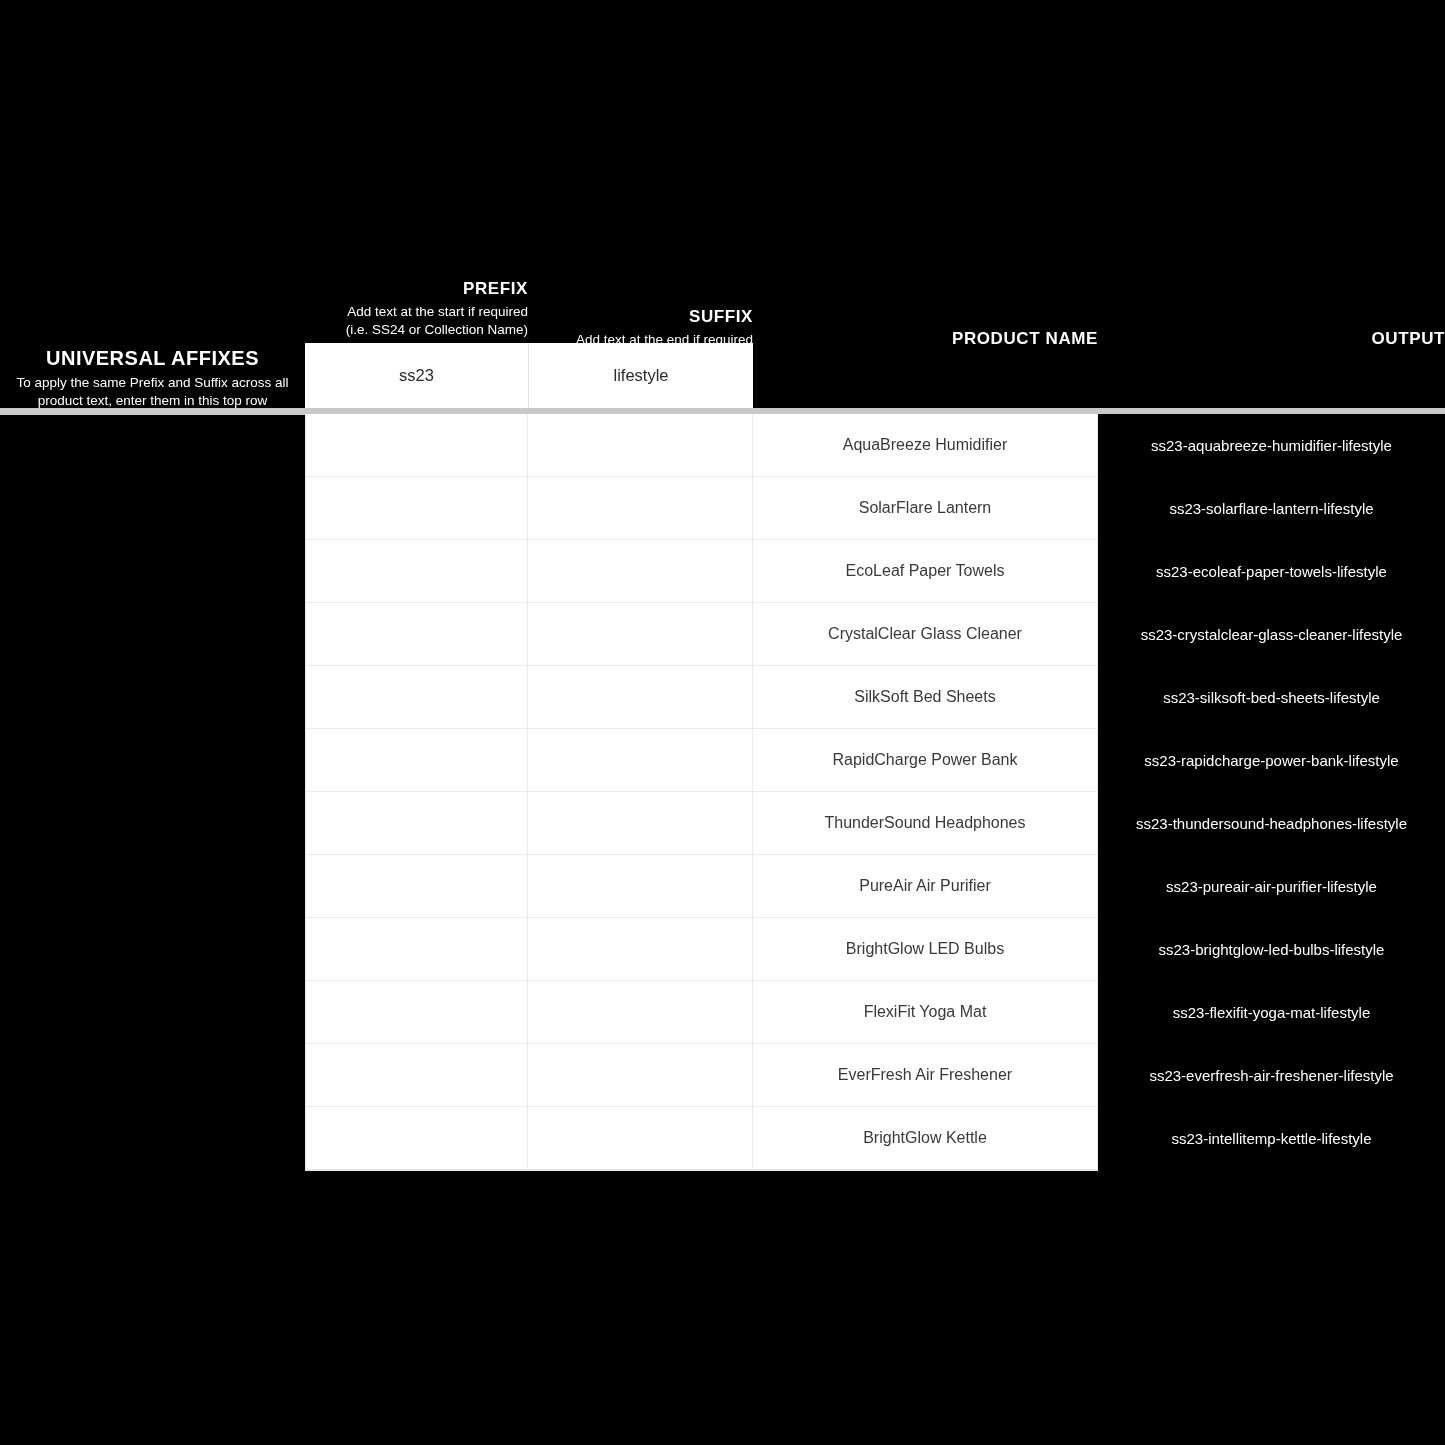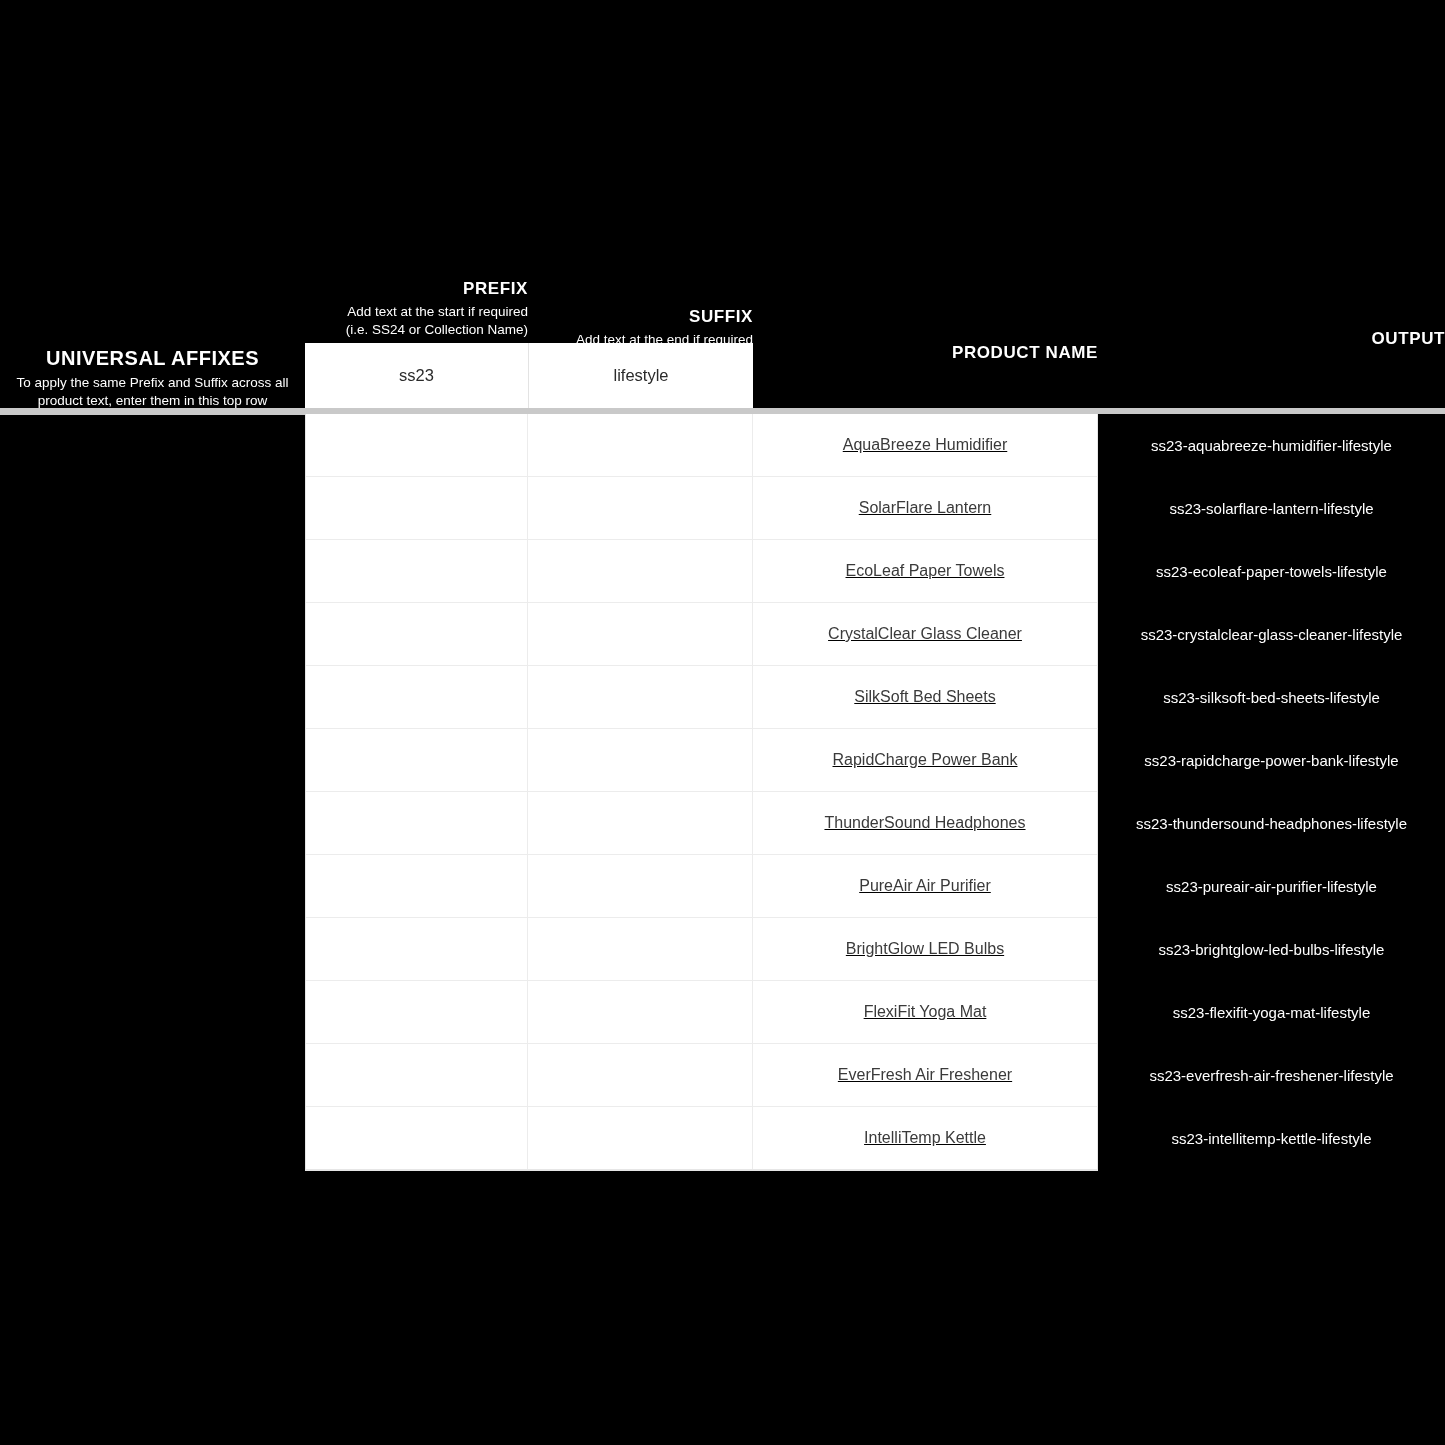--- a/index.html
+++ b/index.html
@@ -33,21 +33,21 @@
   .col-head .ch-sub {
     font-size: 13.5px;
     font-weight: 400;
     line-height: 1.28;
     margin-top: 4px;
     white-space: nowrap;
   }
 
   #head-prefix { left: 305px; top: 278px; width: 223px; }
   #head-suffix { left: 528px; top: 278px; width: 225px; margin-top: 28px; }
-  #head-product { left: 753px; top: 328px; width: 345px; margin-top: 14px; }
+  #head-product { left: 753px; top: 328px; width: 345px; }
   #head-output { left: 1098px; top: 328px; width: 347px; }
 
   
   #affixes-block {
     position: absolute;
     left: 0px;
     top: 346px;
     width: 305px;
     text-align: center;
     color: #ffffff;
@@ -105,21 +105,20 @@
 
   
   #table {
     position: absolute;
     left: 305px;
     top: 414px;
     width: 793px;
     background: #ef4444;
     border: 1px solid #e6e6e6;
     border-top: none;
-    text-decoration: underline;
   }
   .trow {
     display: flex;
     height: 63px;
     border-bottom: 1px solid #ececec;
     background: #ffffff;
   }
   .trow:last-child { border-bottom: 1px solid #e6e6e6; }
   .tcell {
     height: 100%;
@@ -248,21 +247,21 @@
         <div class="tcell c-product">FlexiFit Yoga Mat</div>
       </div>
       <div class="trow">
         <div class="tcell c-prefix"></div>
         <div class="tcell c-suffix"></div>
         <div class="tcell c-product">EverFresh Air Freshener</div>
       </div>
       <div class="trow">
         <div class="tcell c-prefix"></div>
         <div class="tcell c-suffix"></div>
-        <div class="tcell c-product">IntelliTemp Kettle</div>
+        <div class="tcell c-product">BrightGlow Kettle</div>
       </div>
     </div>
 
   <div id="output-col">
       <div class="orow">ss23-aquabreeze-humidifier-lifestyle</div>
       <div class="orow">ss23-solarflare-lantern-lifestyle</div>
       <div class="orow">ss23-ecoleaf-paper-towels-lifestyle</div>
       <div class="orow">ss23-crystalclear-glass-cleaner-lifestyle</div>
       <div class="orow">ss23-silksoft-bed-sheets-lifestyle</div>
       <div class="orow">ss23-rapidcharge-power-bank-lifestyle</div>

